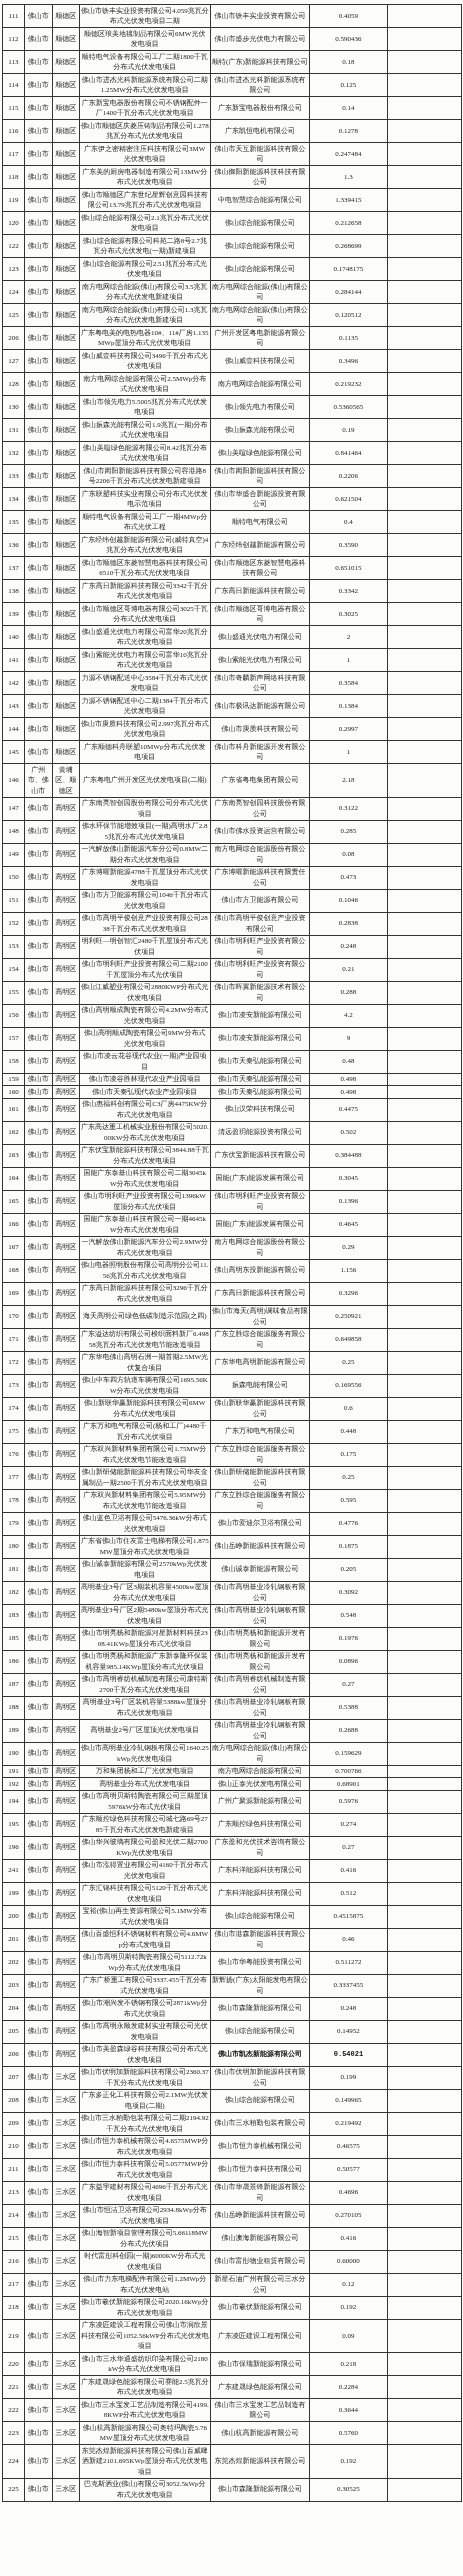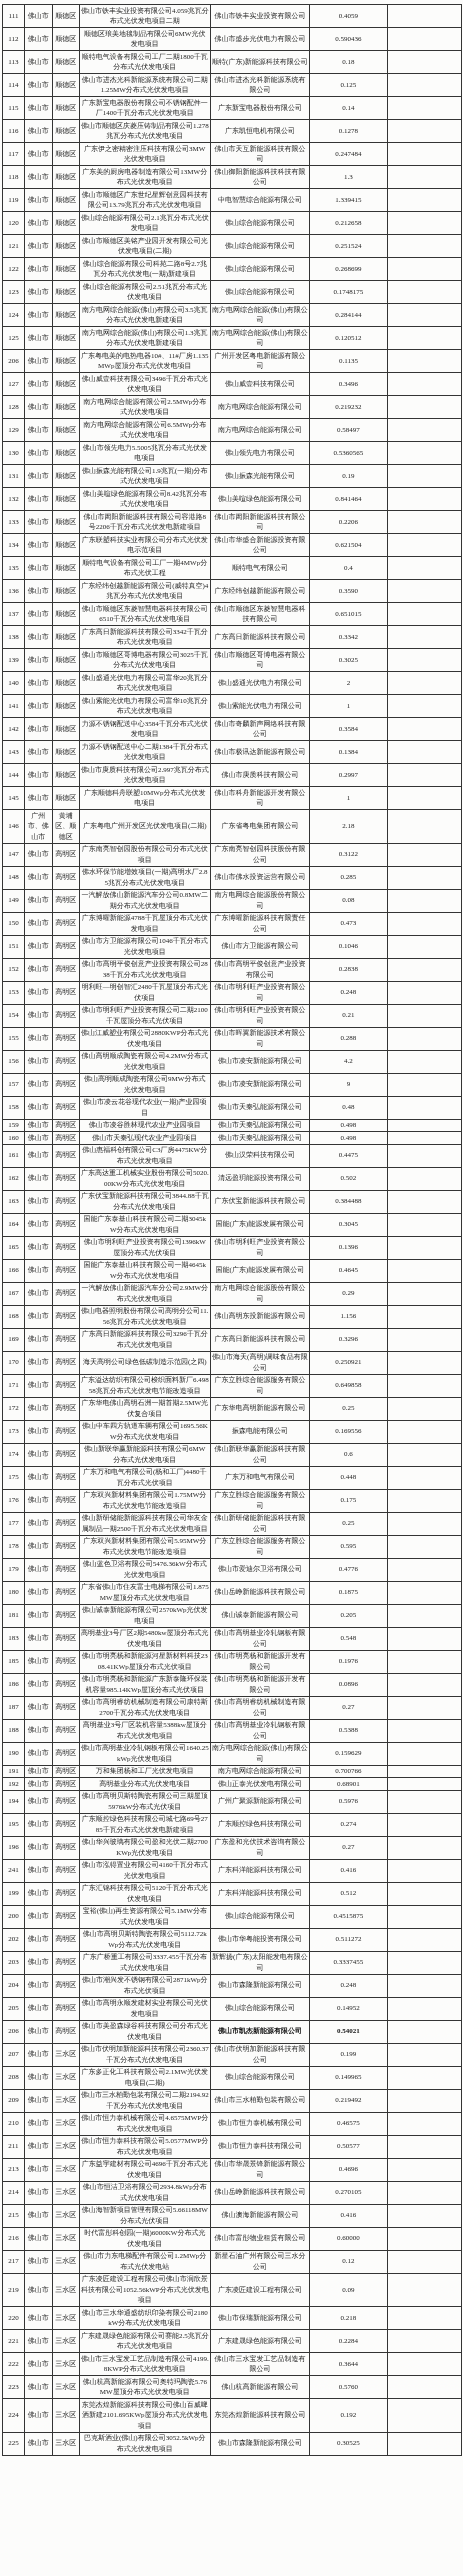--- a/index.html
+++ b/index.html
@@ -30,21 +30,21 @@
     overflow-wrap:anywhere;
   }
   col.c-no{width:21.6px;}
   col.c-city{width:28px;}
   col.c-dist{width:27px;}
   col.c-proj{width:131px;}
   col.c-comp{width:99px;}
   col.c-cap{width:78px;}
   col.c-rem{width:74px;}
   td.c-rem{text-align:left;padding:1.5px 2.6px;}
-  td.bold{font-weight:700;color:#111;}
+  td.bold{font-weight:700;color:#111;font-family:Liberation Mono, monospace;}
 </style>
 </head>
 <body>
 
 <div class="page">
   <table class="proj">
     <colgroup>
       <col class="c-no">
         <col class="c-city">
         <col class="c-dist">
@@ -138,29 +138,20 @@
         <tr>
           <td class="c-no">120</td>
           <td class="c-city">佛山市</td>
           <td class="c-dist">顺德区</td>
           <td class="c-proj">佛山综合能源有限公司2.1兆瓦分布式光伏发电项目</td>
           <td class="c-comp">佛山综合能源有限公司</td>
           <td class="c-cap">0.212658</td>
           <td class="c-rem"></td>
         </tr>
         <tr>
-          <td class="c-no">121</td>
-          <td class="c-city">佛山市</td>
-          <td class="c-dist">顺德区</td>
-          <td class="c-proj">佛山市顺德区美铭产业园开发有限公司光伏发电项目(二期)</td>
-          <td class="c-comp">佛山综合能源有限公司</td>
-          <td class="c-cap">0.251524</td>
-          <td class="c-rem"></td>
-        </tr>
-        <tr>
           <td class="c-no">122</td>
           <td class="c-city">佛山市</td>
           <td class="c-dist">顺德区</td>
           <td class="c-proj">佛山综合能源有限公司科苑二路8号2.7兆瓦分布式光伏发电(一期)新建项目</td>
           <td class="c-comp">佛山综合能源有限公司</td>
           <td class="c-cap">0.268699</td>
           <td class="c-rem"></td>
         </tr>
         <tr>
           <td class="c-no">123</td>
@@ -207,29 +198,20 @@
           <td class="c-cap">0.3496</td>
           <td class="c-rem"></td>
         </tr>
         <tr>
           <td class="c-no">128</td>
           <td class="c-city">佛山市</td>
           <td class="c-dist">顺德区</td>
           <td class="c-proj">南方电网综合能源有限公司2.5MWp分布式光伏发电项目</td>
           <td class="c-comp">南方电网综合能源有限公司</td>
           <td class="c-cap">0.219232</td>
-          <td class="c-rem"></td>
-        </tr>
-        <tr>
-          <td class="c-no">129</td>
-          <td class="c-city">佛山市</td>
-          <td class="c-dist">顺德区</td>
-          <td class="c-proj">南方电网综合能源有限公司6.5MWp分布式光伏发电项目</td>
-          <td class="c-comp">南方电网综合能源有限公司</td>
-          <td class="c-cap">0.58497</td>
           <td class="c-rem"></td>
         </tr>
         <tr>
           <td class="c-no">130</td>
           <td class="c-city">佛山市</td>
           <td class="c-dist">顺德区</td>
           <td class="c-proj">佛山市领先电力5.5005兆瓦分布式光伏发电项目</td>
           <td class="c-comp">佛山领先电力有限公司</td>
           <td class="c-cap">0.5360565</td>
           <td class="c-rem"></td>
@@ -687,20 +669,29 @@
         <tr>
           <td class="c-no">181</td>
           <td class="c-city">佛山市</td>
           <td class="c-dist">高明区</td>
           <td class="c-proj">佛山诚泰新能源有限公司2570kWp光伏发电项目</td>
           <td class="c-comp">佛山诚泰新能源有限公司</td>
           <td class="c-cap">0.205</td>
           <td class="c-rem"></td>
         </tr>
         <tr>
+          <td class="c-no">182</td>
+          <td class="c-city">佛山市</td>
+          <td class="c-dist">高明区</td>
+          <td class="c-proj">高明基业3号厂区3期装机容量4500kw屋顶分布式光伏发电项目</td>
+          <td class="c-comp">佛山市高明基业冷轧钢板有限公司</td>
+          <td class="c-cap">0.3092</td>
+          <td class="c-rem"></td>
+        </tr>
+        <tr>
           <td class="c-no">183</td>
           <td class="c-city">佛山市</td>
           <td class="c-dist">高明区</td>
           <td class="c-proj">高明基业3号厂区2期5480kw屋顶分布式光伏发电项目</td>
           <td class="c-comp">佛山市高明基业冷轧钢板有限公司</td>
           <td class="c-cap">0.548</td>
           <td class="c-rem"></td>
         </tr>
         <tr>
           <td class="c-no">185</td>
@@ -732,20 +723,29 @@
         <tr>
           <td class="c-no">188</td>
           <td class="c-city">佛山市</td>
           <td class="c-dist">高明区</td>
           <td class="c-proj">高明基业3号厂区装机容量5388kw屋顶分布式光伏发电项目</td>
           <td class="c-comp">佛山市高明基业冷轧钢板有限公司</td>
           <td class="c-cap">0.5388</td>
           <td class="c-rem"></td>
         </tr>
         <tr>
+          <td class="c-no">189</td>
+          <td class="c-city">佛山市</td>
+          <td class="c-dist">高明区</td>
+          <td class="c-proj">高明基业2号厂区屋顶光伏发电项目</td>
+          <td class="c-comp">佛山市高明基业冷轧钢板有限公司</td>
+          <td class="c-cap">0.2688</td>
+          <td class="c-rem"></td>
+        </tr>
+        <tr>
           <td class="c-no">190</td>
           <td class="c-city">佛山市</td>
           <td class="c-dist">高明区</td>
           <td class="c-proj">佛山市高明基业冷轧钢板有限公司1640.25kWp光伏发电项目</td>
           <td class="c-comp">南方电网综合能源(佛山)有限公司</td>
           <td class="c-cap">0.159629</td>
           <td class="c-rem"></td>
         </tr>
         <tr>
           <td class="c-no">191</td>
@@ -813,20 +813,29 @@
         <tr>
           <td class="c-no">200</td>
           <td class="c-city">佛山市</td>
           <td class="c-dist">高明区</td>
           <td class="c-proj">宝裕(佛山)再生资源有限公司5.1MW分布式光伏发电项目</td>
           <td class="c-comp">佛山综合能源有限公司</td>
           <td class="c-cap">0.4515875</td>
           <td class="c-rem"></td>
         </tr>
         <tr>
+          <td class="c-no">201</td>
+          <td class="c-city">佛山市</td>
+          <td class="c-dist">高明区</td>
+          <td class="c-proj">佛山百盛恒利不锈钢材料有限公司4.6MWp分布式发电项目</td>
+          <td class="c-comp">佛山市港森新能源科技有限公司</td>
+          <td class="c-cap">0.46</td>
+          <td class="c-rem"></td>
+        </tr>
+        <tr>
           <td class="c-no">202</td>
           <td class="c-city">佛山市</td>
           <td class="c-dist">高明区</td>
           <td class="c-proj">佛山市高明贝斯特陶瓷有限公司5112.72kWp分布式光伏发电项目</td>
           <td class="c-comp">佛山市华粤能投资有限公司</td>
           <td class="c-cap">0.511272</td>
           <td class="c-rem"></td>
         </tr>
         <tr>
           <td class="c-no">203</td>
@@ -945,20 +954,29 @@
           <td class="c-cap">0.60000</td>
           <td class="c-rem"></td>
         </tr>
         <tr>
           <td class="c-no">217</td>
           <td class="c-city">佛山市</td>
           <td class="c-dist">三水区</td>
           <td class="c-proj">佛山市力东电梯配件有限公司1.2MWp分布式光伏发电站</td>
           <td class="c-comp">新星石油广州有限公司三水分公司</td>
           <td class="c-cap">0.12</td>
+          <td class="c-rem"></td>
+        </tr>
+        <tr>
+          <td class="c-no">218</td>
+          <td class="c-city">佛山市</td>
+          <td class="c-dist">三水区</td>
+          <td class="c-proj">佛山市羲伏新能源有限公司2020.16kWp分布式光伏发电项目</td>
+          <td class="c-comp">佛山市羲伏新能源有限公司</td>
+          <td class="c-cap">0.192</td>
           <td class="c-rem"></td>
         </tr>
         <tr>
           <td class="c-no">219</td>
           <td class="c-city">佛山市</td>
           <td class="c-dist">三水区</td>
           <td class="c-proj">广东凌匠建设工程有限公司佛山市润欣景科技有限公司1052.56kWP分布式光伏发电项目</td>
           <td class="c-comp">广东凌匠建设工程有限公司</td>
           <td class="c-cap">0.09</td>
           <td class="c-rem"></td>

